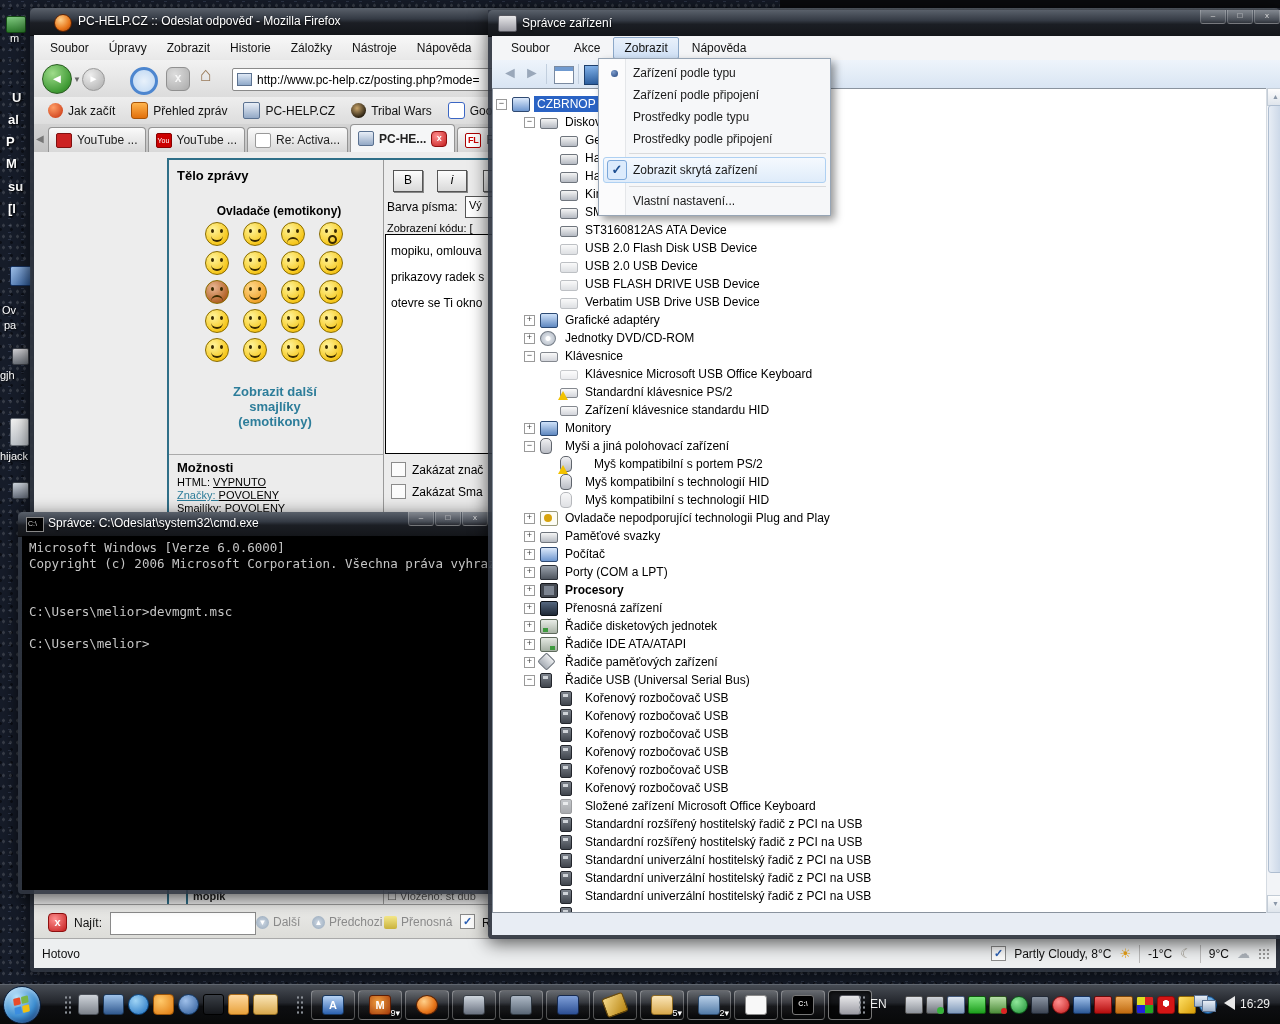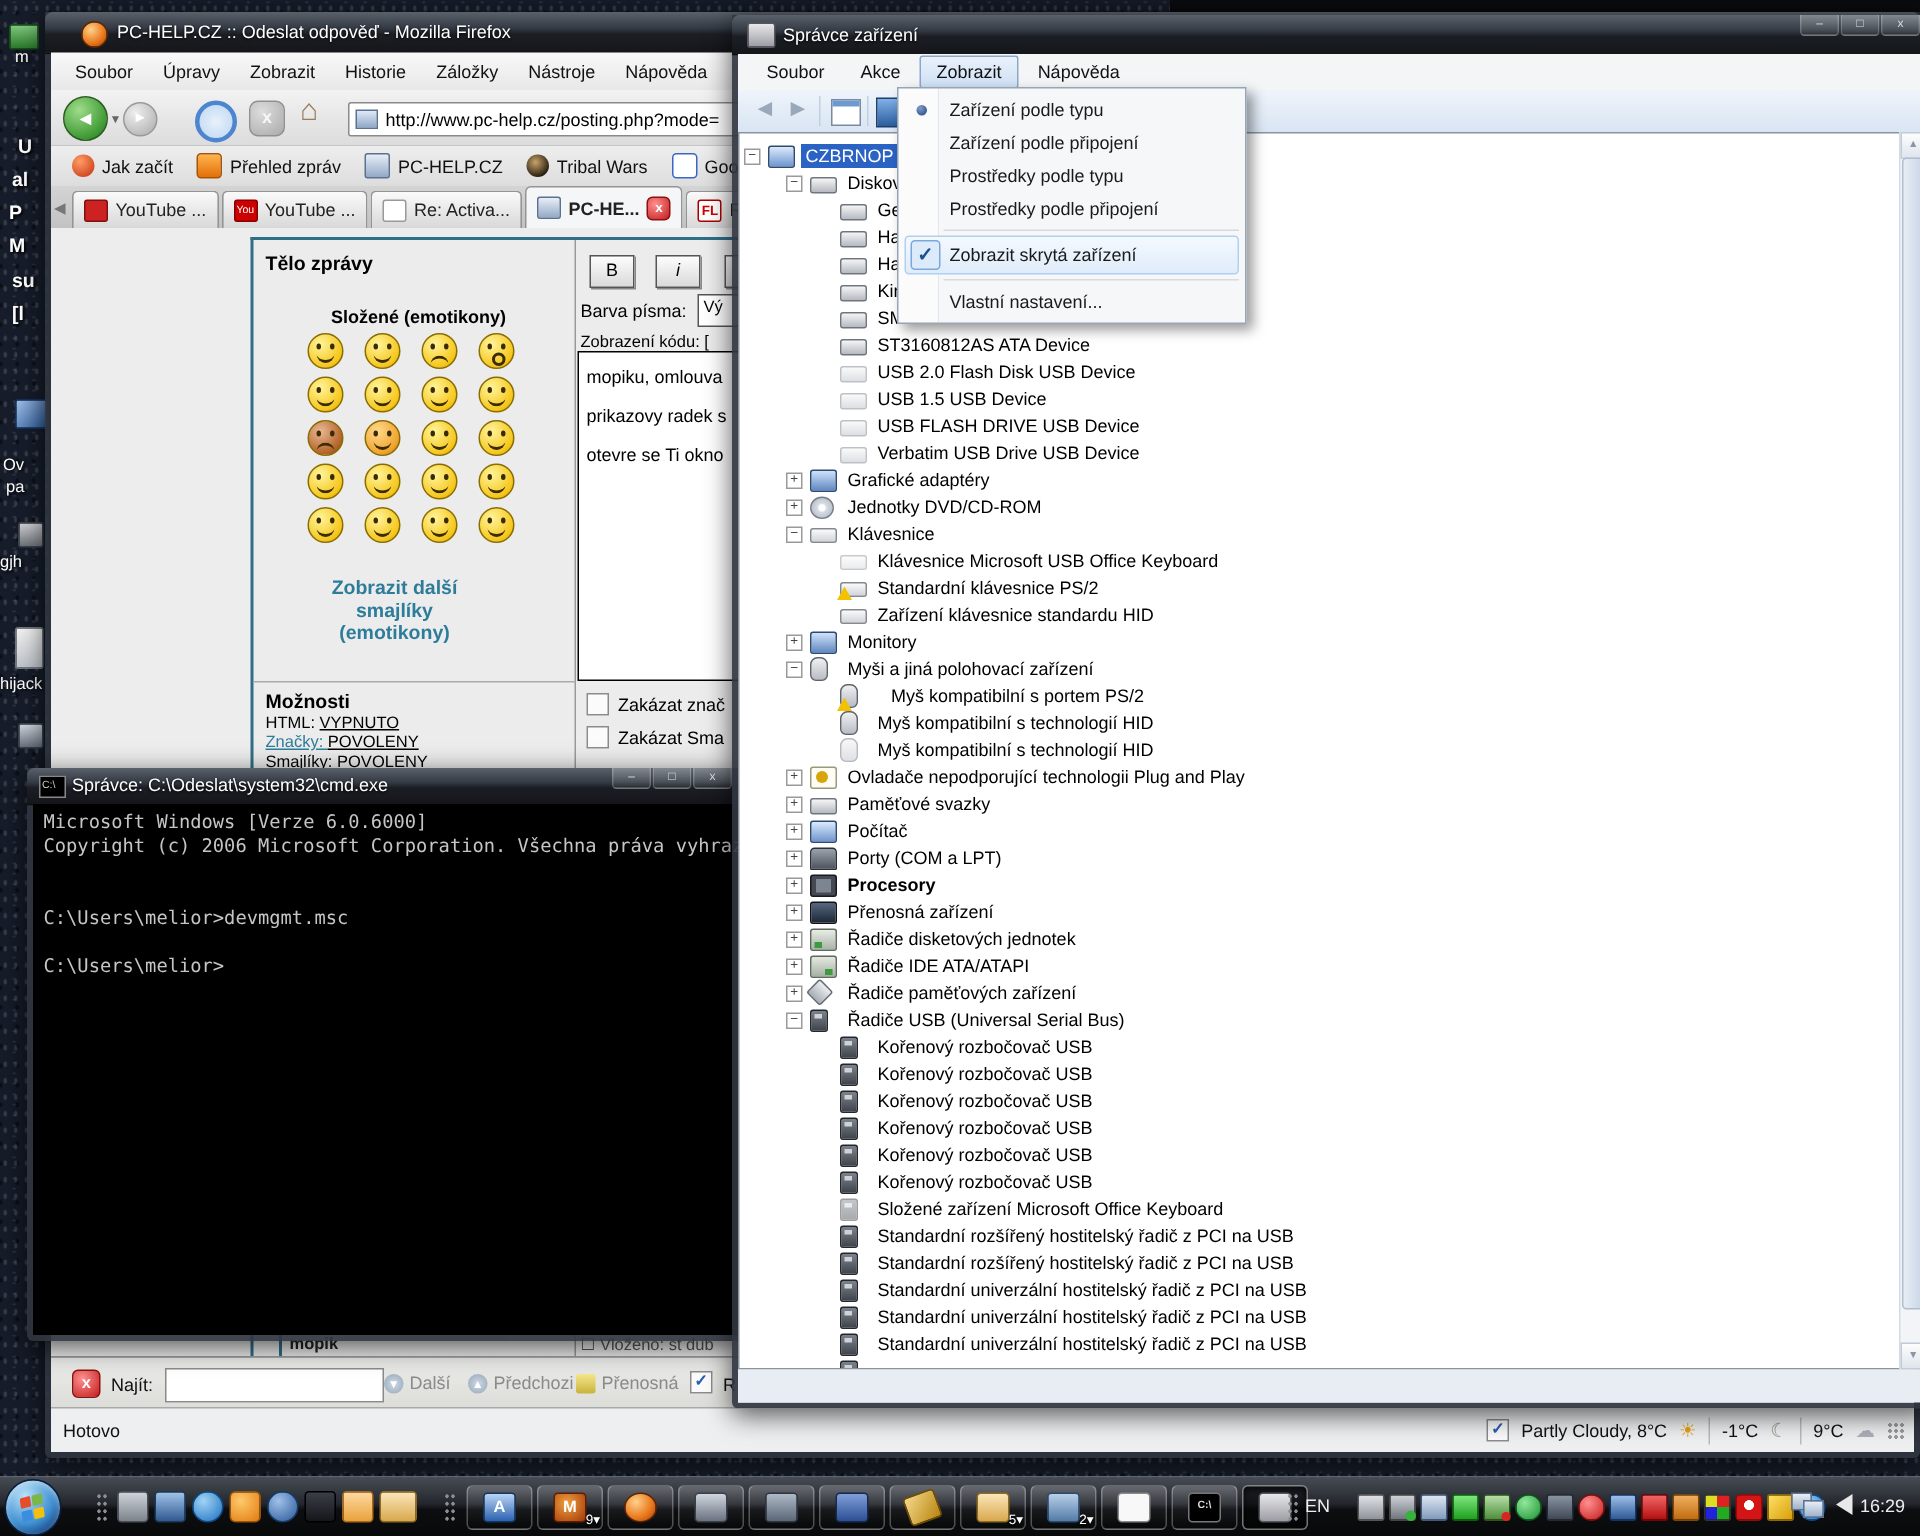--- a/index.html
+++ b/index.html
@@ -88,21 +88,21 @@
       background:radial-gradient(circle at 35% 30%,#fff49c,#f6c71c 70%,#d89d00);border:1px solid #8a6d00}
   .smiley i{position:absolute;background:#3a2b00}
   .smiley .e1,.smiley .e2{width:3px;height:4px;border-radius:50%;top:6px}
   .smiley .e1{left:5px}.smiley .e2{right:5px}
   .smiley .mo{left:5px;right:5px;top:11px;height:6px;background:transparent;
       border-bottom:2px solid #3a2b00;border-radius:0 0 9px 9px}
   .sm-sad .mo,.sm-mad .mo{border-bottom:none;border-top:2px solid #3a2b00;top:14px;border-radius:9px 9px 0 0}
   .sm-mad{background:radial-gradient(circle at 35% 30%,#eab793,#b4642a 70%,#7c3c10)}
   .sm-angry{background:radial-gradient(circle at 35% 30%,#ffd98c,#f0a32c 70%,#b8641a)}
   .sm-shock .mo{border:2px solid #3a2b00;width:5px;height:5px;left:8px;border-radius:50%;top:12px}
-  #more-smilies{position:absolute;left:4px;top:224px;width:180px;text-align:center;
+  #more-smilies{position:absolute;left:16px;top:224px;width:180px;text-align:center;
       font-size:13px;font-weight:bold;color:#2d7d9a;line-height:15px}
   #opt-sep{position:absolute;left:0;top:294px;width:214px;border-top:1px solid #aaa}
   #ff-options{position:absolute;left:8px;top:316px;font-size:11px;color:#000;line-height:12px}
   #ff-options .optline{margin-bottom:1px}
   #ff-options .lk{color:#2d7d9a;text-decoration:underline}
   #ff-options .val{text-decoration:underline}
   #col-div{position:absolute;left:214px;top:0;bottom:0;width:1px;background:#9a9a9a}
   .fbtn{position:absolute;width:28px;height:20px;background:linear-gradient(#fdfdfd,#d9d9d9);
       border:1px solid #555;box-shadow:1px 1px 0 #888;font-size:12px;text-align:center;line-height:19px}
   #font-color-row{position:absolute;left:218px;top:40px;font-size:12px;color:#000}
@@ -374,21 +374,21 @@
         <span class="tabclose">x</span>
       </div>
       <div class="fftab">
         <span class="tabicon fl-favicon">FL</span>
         <span>Renf</span>
       </div>
     </div>
   <div id="ff-content" class="abs">
     <div id="forum-panel">
       <div class="abs heading13" style="left:8px;top:8px">Tělo zprávy</div>
-      <div class="abs" style="left:20px;top:44px;width:180px;text-align:center;font-size:12px;font-weight:bold">Složené (emotikony)</div>
+      <div class="abs" style="left:20px;top:44px;width:180px;text-align:center;font-size:12px;font-weight:bold">Ovladače (emotikony)</div>
       <div id="smilies">
           <div class="smiley sm-lol">
             <i class="e1"></i>
             <i class="e2"></i>
             <i class="mo"></i>
           </div>
           <div class="smiley sm-smile">
             <i class="e1"></i>
             <i class="e2"></i>
             <i class="mo"></i>
@@ -630,21 +630,21 @@
       <div class="trow" style="top: 132px; right: 17px;">
         <span class="ticon ic-disk" style="left: 67px;"></span>
         <span class="tlabel" style="left: 89px;">ST3160812AS ATA Device</span>
       </div>
       <div class="trow" style="top: 150px; right: 17px;">
         <span class="ticon ic-disk gray-ic" style="left: 67px;"></span>
         <span class="tlabel" style="left: 89px;">USB 2.0 Flash Disk USB Device</span>
       </div>
       <div class="trow" style="top: 168px; right: 17px;">
         <span class="ticon ic-disk gray-ic" style="left: 67px;"></span>
-        <span class="tlabel" style="left: 89px;">USB 1.5 USB Device</span>
+        <span class="tlabel" style="left: 89px;">USB 2.0 USB Device</span>
       </div>
       <div class="trow" style="top: 204px; right: 17px;">
         <span class="ticon ic-disk gray-ic" style="left: 67px;"></span>
         <span class="tlabel" style="left: 89px;">Verbatim  USB Drive USB Device</span>
       </div>
       <div class="trow" style="top: 186px; right: 17px;">
         <span class="ticon ic-disk gray-ic" style="left: 67px;"></span>
         <span class="tlabel" style="left: 89px;">USB FLASH DRIVE USB Device</span>
       </div>
       <div class="trow" style="top: 222px; right: 17px;">

